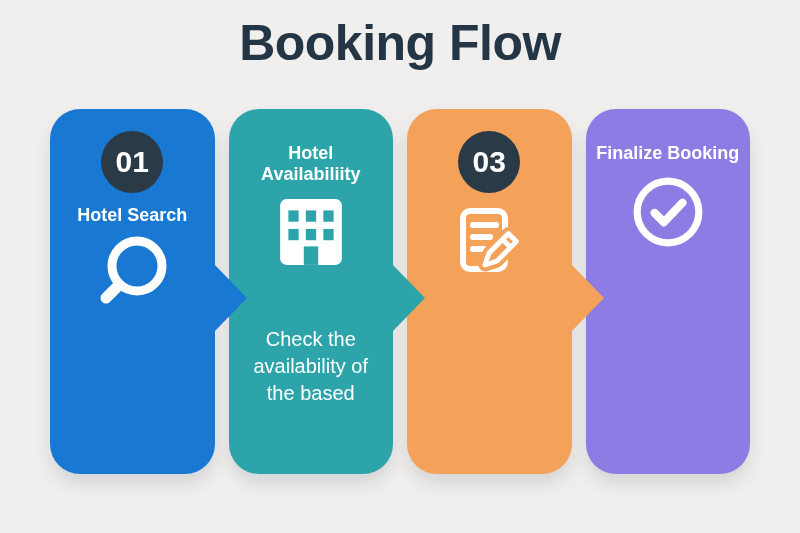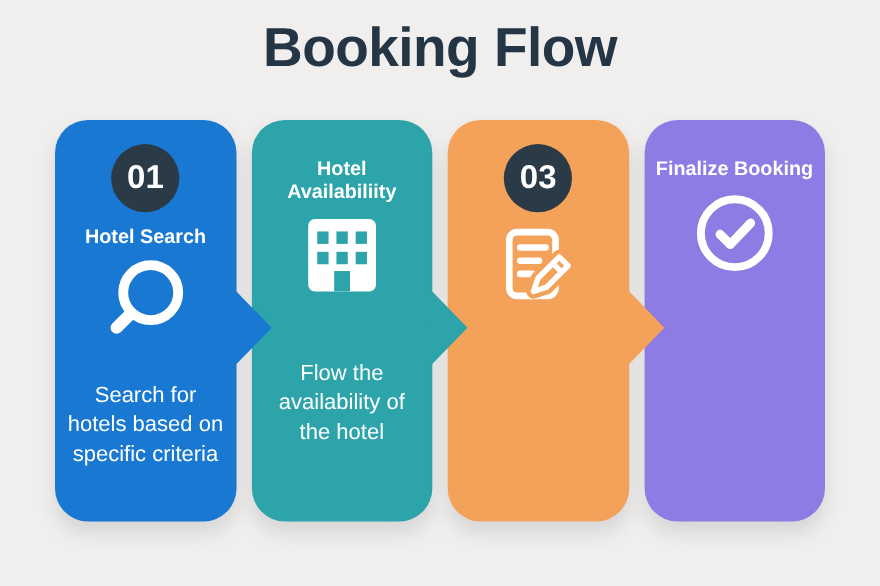--- a/index.html
+++ b/index.html
@@ -99,42 +99,39 @@
     <div class="badge">
       <span>01</span>
     </div>
     <div class="card-title">Hotel Search</div>
     <div class="icon-wrap">
       <svg width="76" height="76" viewBox="0 0 76 76" aria-hidden="true">
         <circle cx="43" cy="30" r="25" fill="none" stroke="#ffffff" stroke-width="9"></circle>
         <line x1="25" y1="49" x2="12" y2="62" stroke="#ffffff" stroke-width="11" stroke-linecap="round"></line>
       </svg>
     </div>
-    <div class="desc">
-      <span>Search for hotels based on specific criteria</span>
-    </div>
     <div class="arrow"></div>
   </div>
 
   <div class="card" style="--card-color: #2ca4aa;">
     <div class="card-title">Hotel Availabiliity</div>
     <div class="icon-wrap">
       <svg width="74" height="74" viewBox="0 0 72 72" aria-hidden="true">
         <rect x="6" y="4" width="60" height="64" rx="6" fill="#ffffff"></rect>
         <rect x="14" y="15" width="10" height="11" fill="var(--card-color)"></rect>
         <rect x="31" y="15" width="10" height="11" fill="var(--card-color)"></rect>
         <rect x="48" y="15" width="10" height="11" fill="var(--card-color)"></rect>
         <rect x="14" y="33" width="10" height="11" fill="var(--card-color)"></rect>
         <rect x="31" y="33" width="10" height="11" fill="var(--card-color)"></rect>
         <rect x="48" y="33" width="10" height="11" fill="var(--card-color)"></rect>
         <rect x="29" y="50" width="14" height="18" fill="var(--card-color)"></rect>
       </svg>
     </div>
     <div class="desc">
-      <span>Flow the availability of the hotel</span>
+      <span>Check the availability of the based</span>
     </div>
     <div class="arrow"></div>
   </div>
 
   <div class="card" style="--card-color: #f4a159;">
     <div class="badge">
       <span>03</span>
     </div>
     <div class="icon-wrap">
       <svg width="76" height="76" viewBox="0 0 76 76" aria-hidden="true">

